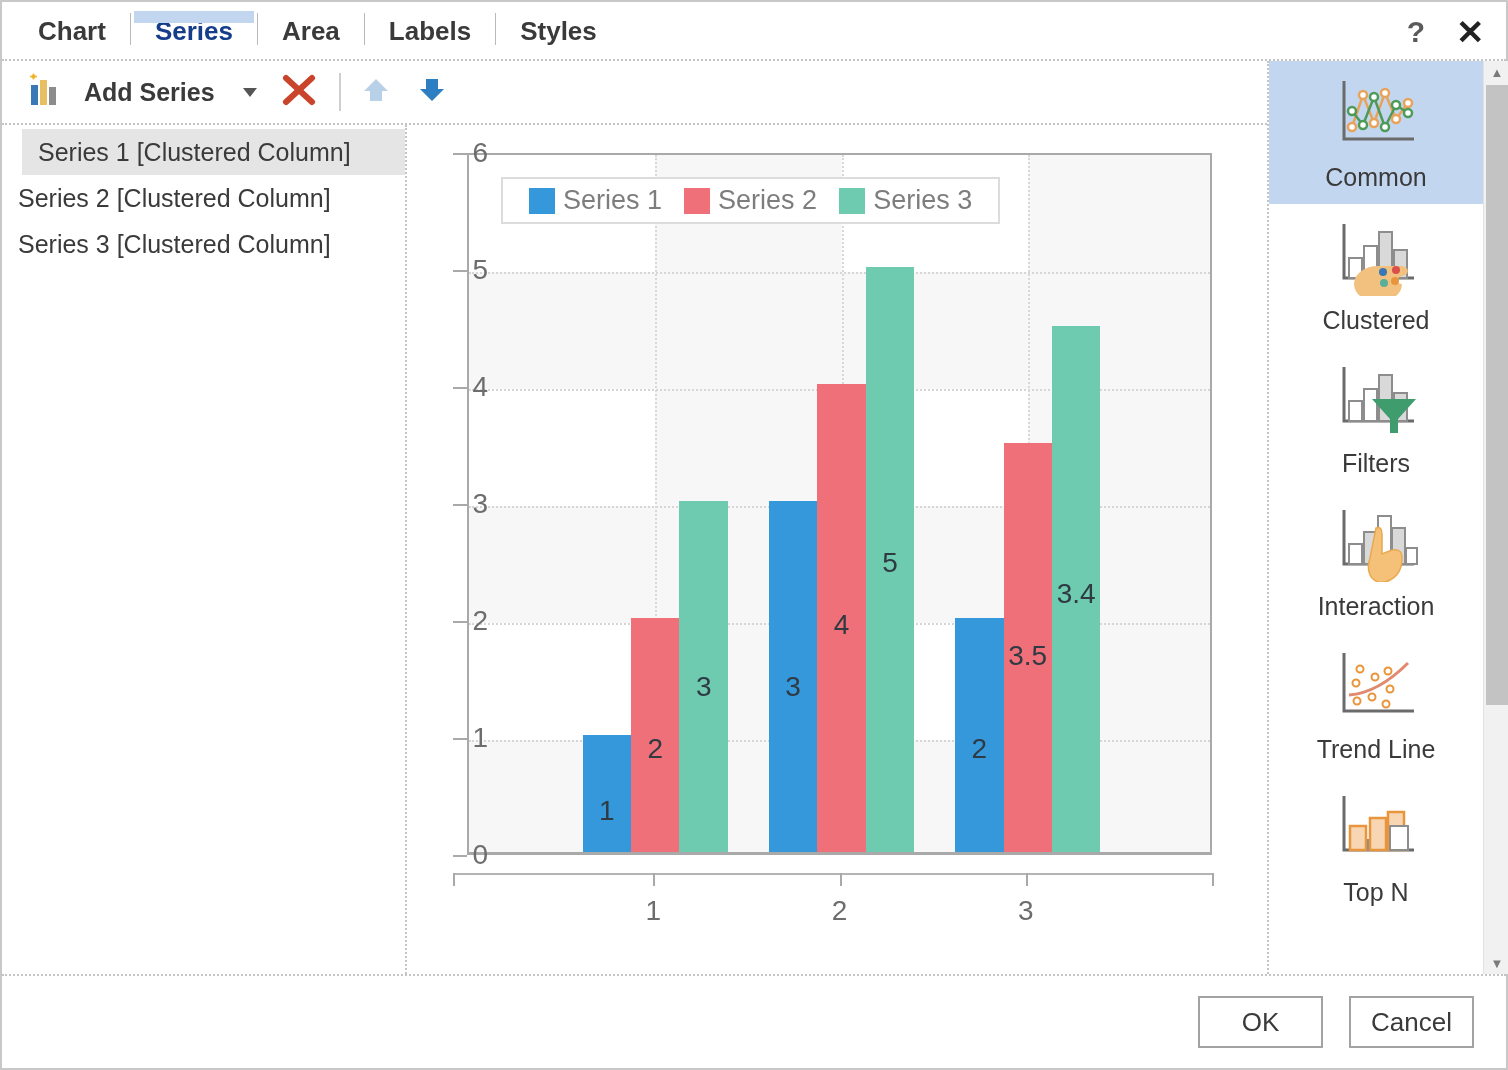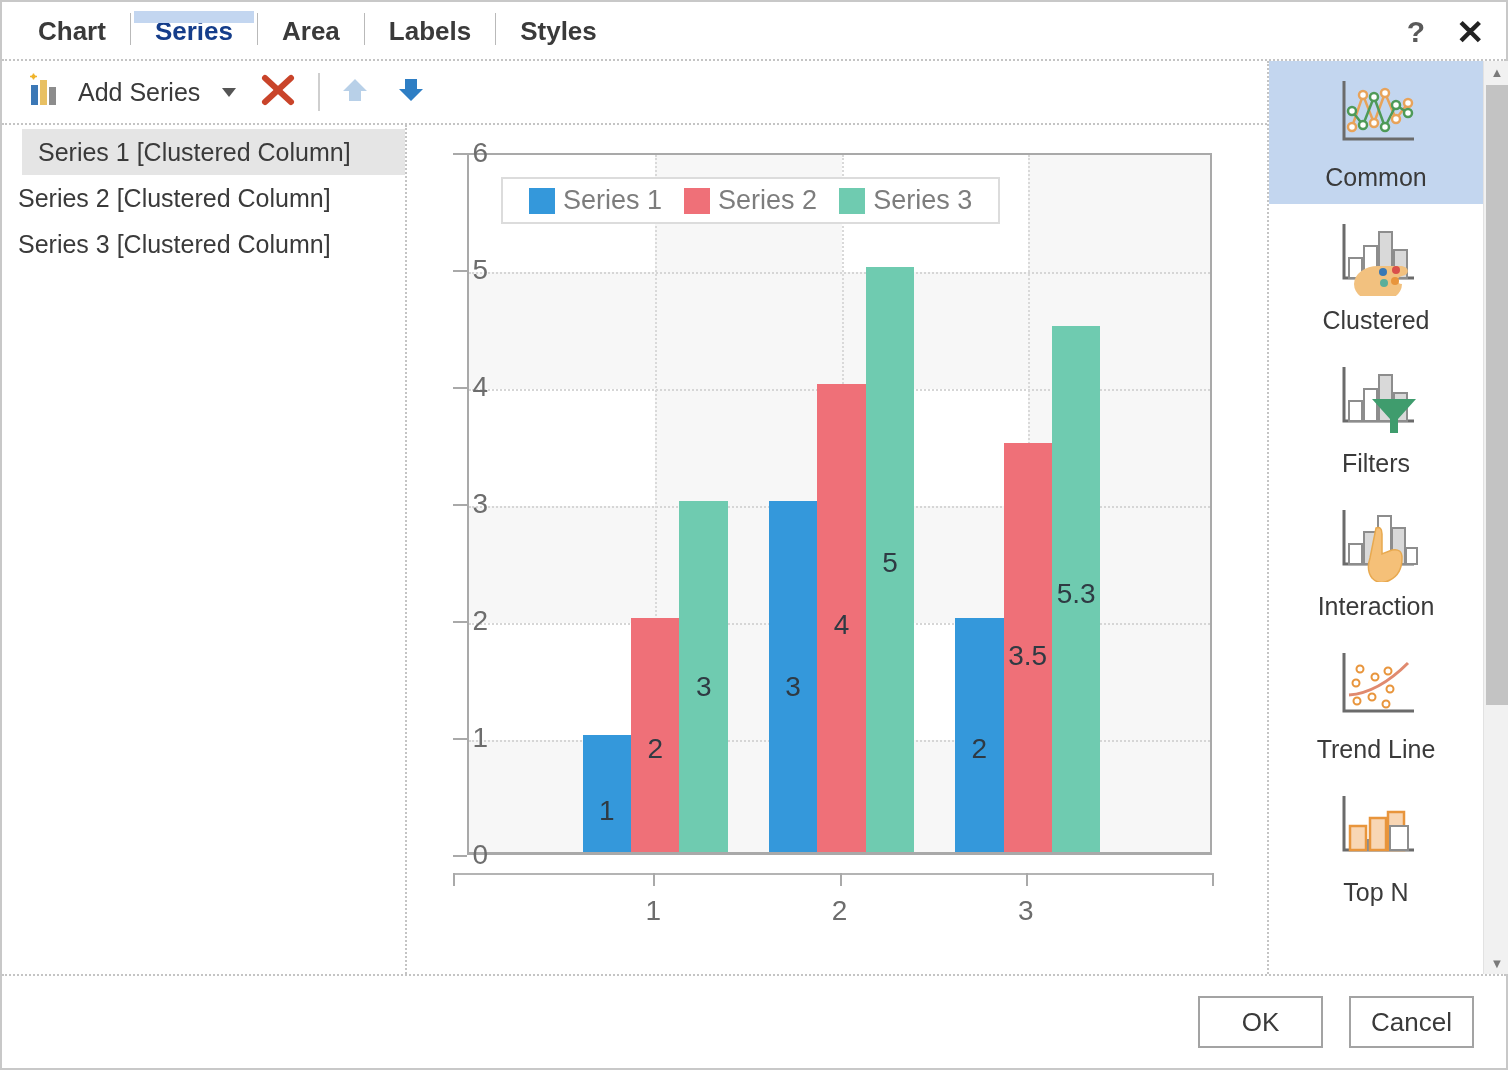--- a/index.html
+++ b/index.html
@@ -110,23 +110,24 @@
     flex: 0 0 62px;
     display: flex;
     align-items: center;
     padding-left: 20px;
     gap: 0;
     border-bottom: 2px dotted #c4c4c4;
   }
   .tb-item {
     display: flex;
     align-items: center;
-    gap: 16px;
+    gap: 22px;
     cursor: pointer;
     padding: 4px 6px;
+    font-weight: bold;
   }
   .tb-label {
     font-size: 25px;
     color: #3a3a3a;
   }
   .caret {
     width: 0; height: 0;
     border-left: 7px solid transparent;
     border-right: 7px solid transparent;
     border-top: 9px solid #555;
@@ -497,21 +498,21 @@
                   <div class="bar-label" style="left: 299.863px; width: 48.425px; top: 515.97px;">3</div>
                   <div class="bar" style="left: 348.288px; width: 48.425px; height: 468px; background: rgb(239, 112, 120);"></div>
                   <div class="bar-label" style="left: 348.288px; width: 48.425px; top: 453.96px;">4</div>
                   <div class="bar" style="left: 396.712px; width: 48.425px; height: 585px; background: rgb(111, 203, 176);"></div>
                   <div class="bar-label" style="left: 396.712px; width: 48.425px; top: 391.95px;">5</div>
                   <div class="bar" style="left: 486.113px; width: 48.425px; height: 234px; background: rgb(52, 152, 219);"></div>
                   <div class="bar-label" style="left: 486.113px; width: 48.425px; top: 577.98px;">2</div>
                   <div class="bar" style="left: 534.538px; width: 48.425px; height: 409.5px; background: rgb(239, 112, 120);"></div>
                   <div class="bar-label" style="left: 534.538px; width: 48.425px; top: 484.965px;">3.5</div>
                   <div class="bar" style="left: 582.962px; width: 48.425px; height: 526.5px; background: rgb(111, 203, 176);"></div>
-                  <div class="bar-label" style="left: 582.962px; width: 48.425px; top: 422.955px;">5.3</div>
+                  <div class="bar-label" style="left: 582.962px; width: 48.425px; top: 422.955px;">3.4</div>
                 </div>
               <div id="axes-overlay">
                   <div class="ylabel" style="top: 712px; right: 779px; width: 40px;">0</div>
                   <div class="ytick" style="top: 712px; left: 6px;"></div>
                   <div class="ylabel" style="top: 595px; right: 779px; width: 40px;">1</div>
                   <div class="ytick" style="top: 595px; left: 6px;"></div>
                   <div class="ylabel" style="top: 478px; right: 779px; width: 40px;">2</div>
                   <div class="ytick" style="top: 478px; left: 6px;"></div>
                   <div class="ylabel" style="top: 361px; right: 779px; width: 40px;">3</div>
                   <div class="ytick" style="top: 361px; left: 6px;"></div>

